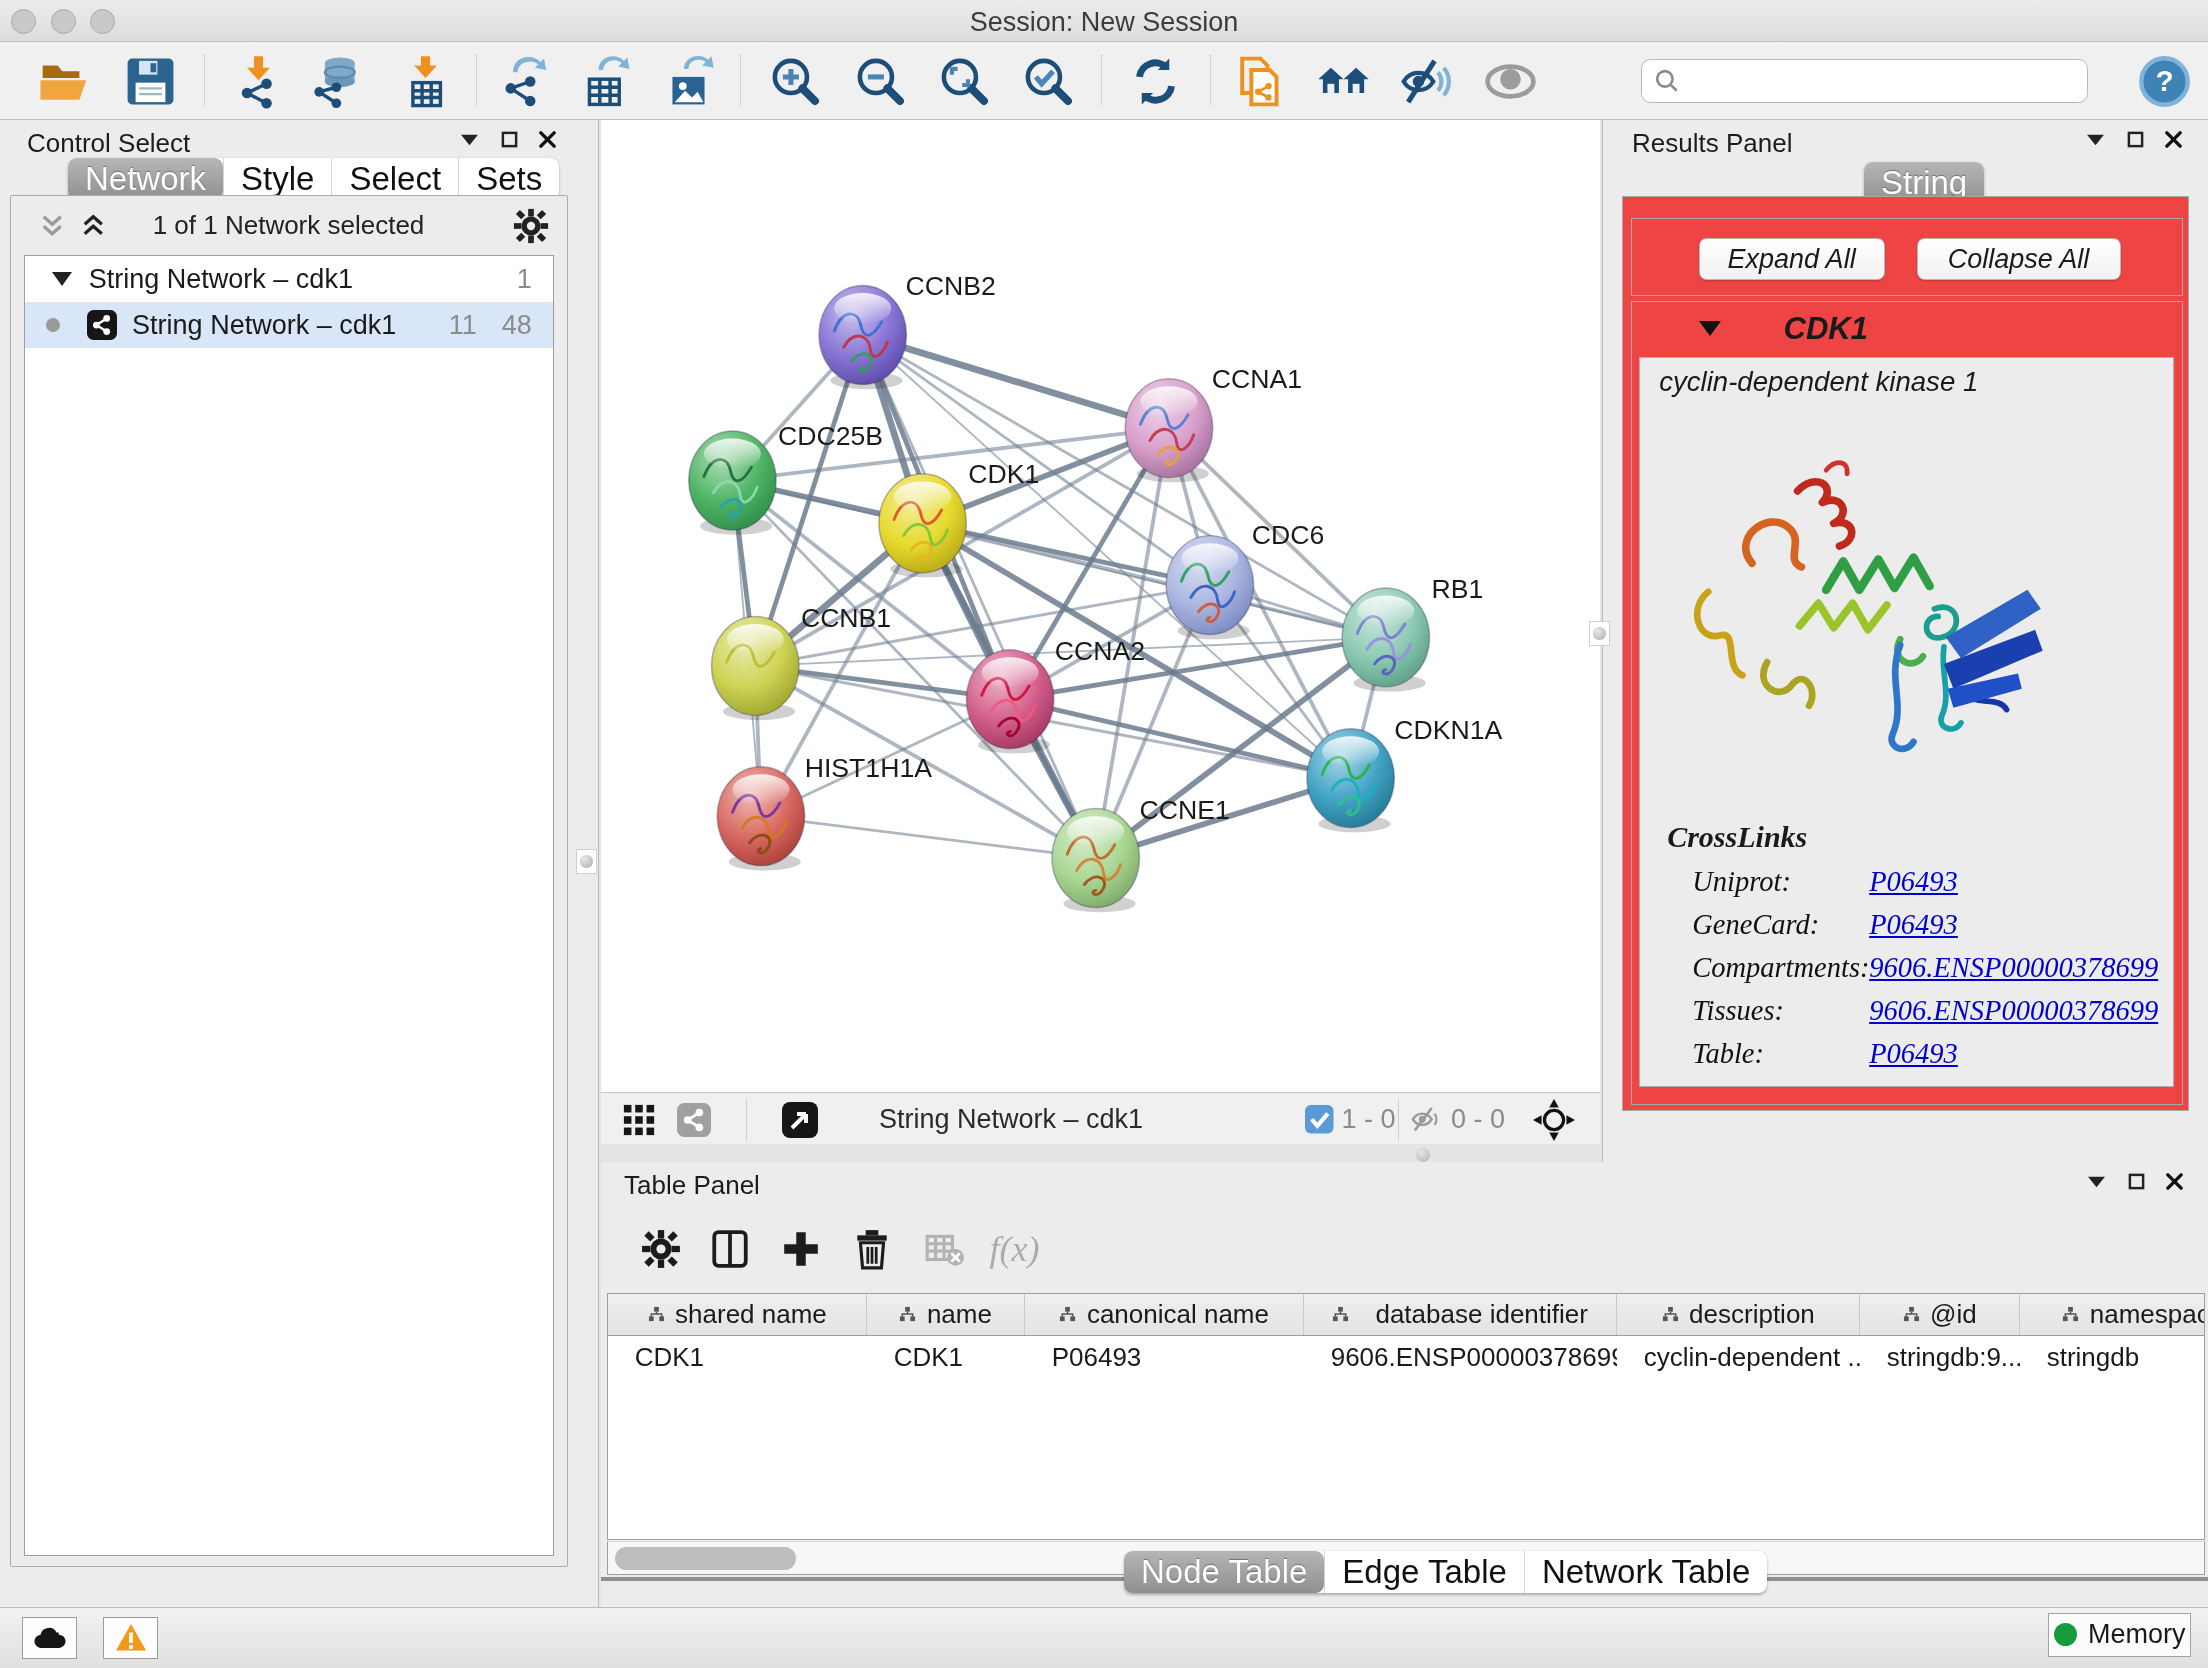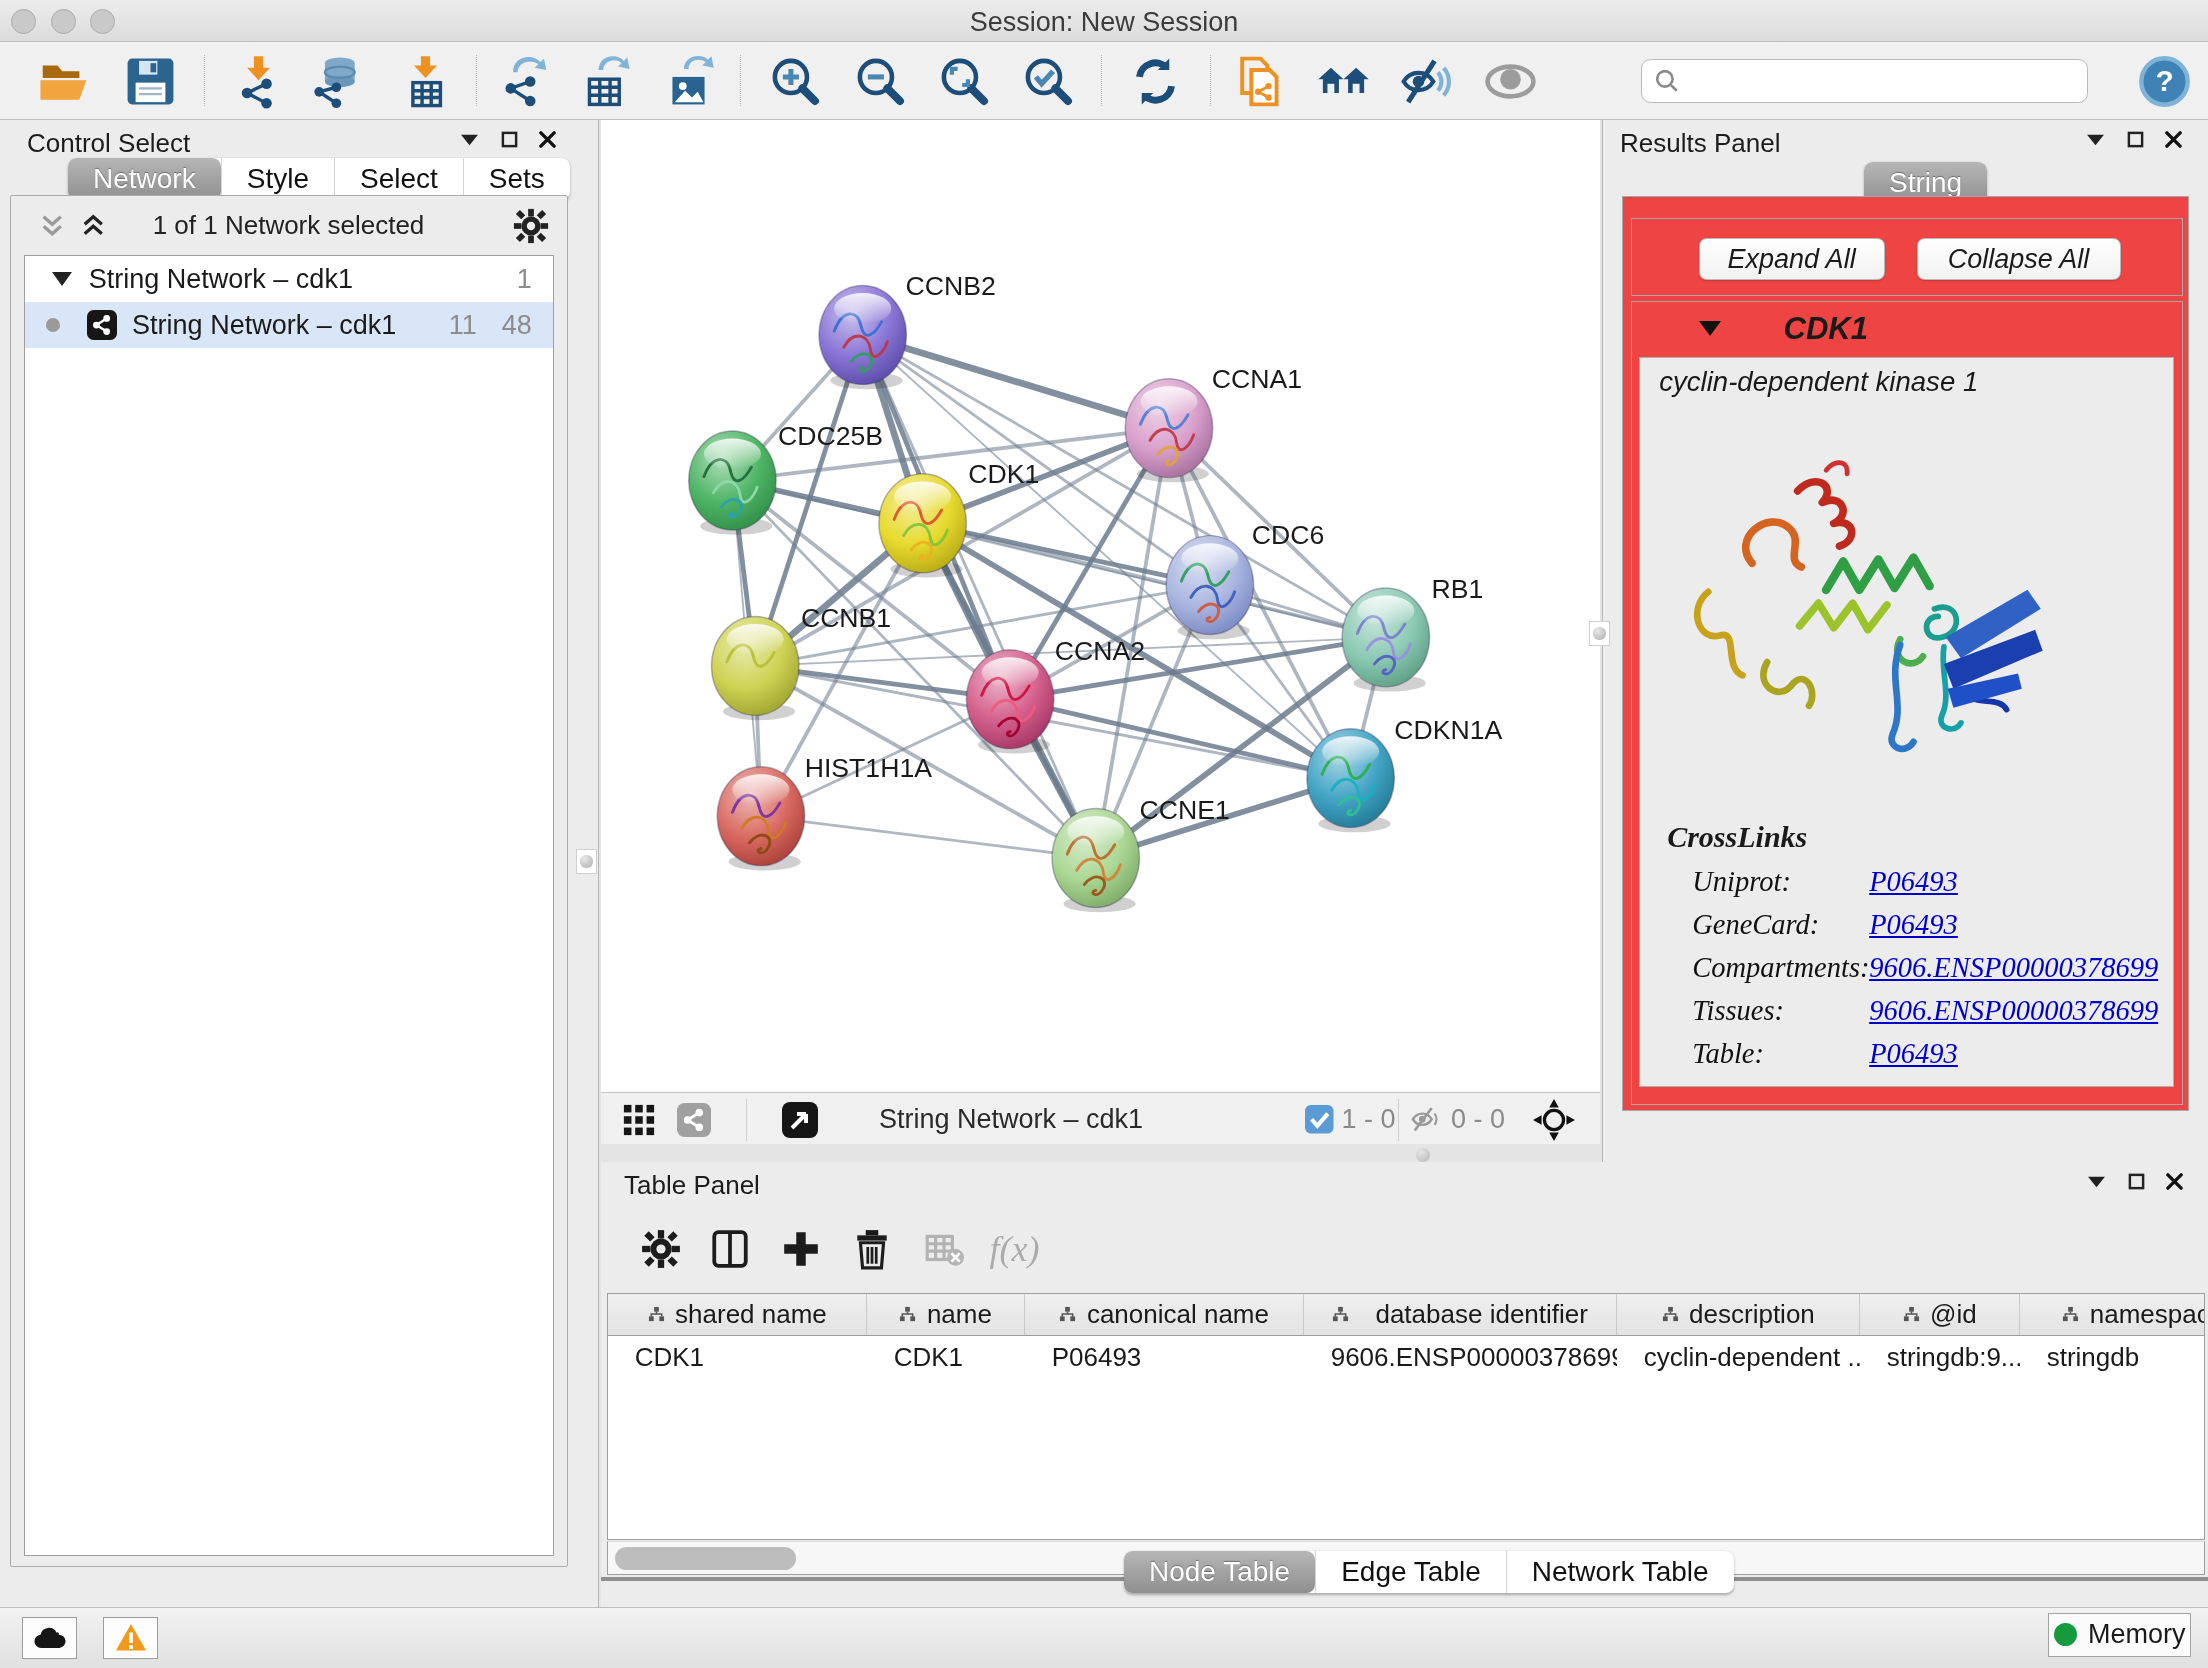--- a/index.html
+++ b/index.html
@@ -27,21 +27,21 @@
     font-family:"Liberation Sans",sans-serif;}
 
   
   .panel-head{position:absolute;height:32px;font-size:26px;color:#1c1c1c;}
   .win-controls{position:absolute;display:flex;gap:21px;align-items:center;}
   .wc{display:flex;align-items:center;justify-content:center;}
 
   .seg-group{position:absolute;display:flex;background:#fff;border-radius:8.6px;
     box-shadow:0 1.9px 2.9px rgba(0,0,0,0.28);}
   .seg{height:42px;display:flex;align-items:center;justify-content:center;
-    padding:0 25px;font-size:28px;color:#111;border-left:1px solid #d5d5d5;}
+    padding:0 17px;font-size:33px;color:#111;border-left:1px solid #d5d5d5;}
   .seg:first-child{border-left:none;border-radius:8.6px 0 0 8.6px;}
   .seg:last-child{border-radius:0 8.6px 8.6px 0;}
   .seg.sel{background:linear-gradient(#b6b6b6,#8f8f8f);color:#fff;border-radius:8.6px;
     text-shadow:0 -1px 1px rgba(0,0,0,0.35);}
 
   
   .control-panel{position:absolute;left:0;top:120px;width:599px;height:1488px;
     background:#ececec;border-right:1.9px solid #b9b9b9;}
   .cp-box{position:absolute;left:9.5px;top:75px;width:558px;height:1372px;
     border:1px solid #ababab;background:#ececec;border-radius:1.9px;}
@@ -662,21 +662,21 @@
           <circle cx="22" cy="22" r="10" stroke="#111" stroke-width="3.4" fill="none"></circle>
           <polygon points="22,0 17,9 27,9" fill="#111"></polygon>
           <polygon points="22,44 17,35 27,35" fill="#111"></polygon>
           <polygon points="0,22 9,17 9,27" fill="#111"></polygon>
           <polygon points="44,22 35,17 35,27" fill="#111"></polygon>
         </svg>
     </div>
   </div>
 
   <div class="results-panel">
-    <div class="panel-head" style="left:17px;top:7.6px">Results Panel</div>
+    <div class="panel-head" style="left:29px;top:7.6px">Results Panel</div>
     <div class="win-controls" style="right:27px;top:11.4px">
       <span class="wc">
           <svg width="21" height="15" viewBox="0 0 22 16">
             <polygon points="2,3 20,3 11,14" fill="#222"></polygon>
           </svg>
         </span>
       <span class="wc">
           <svg width="17" height="17" viewBox="0 0 18 18">
             <rect x="2" y="2" width="14" height="14" fill="none" stroke="#222" stroke-width="2.6"></rect>
           </svg>

